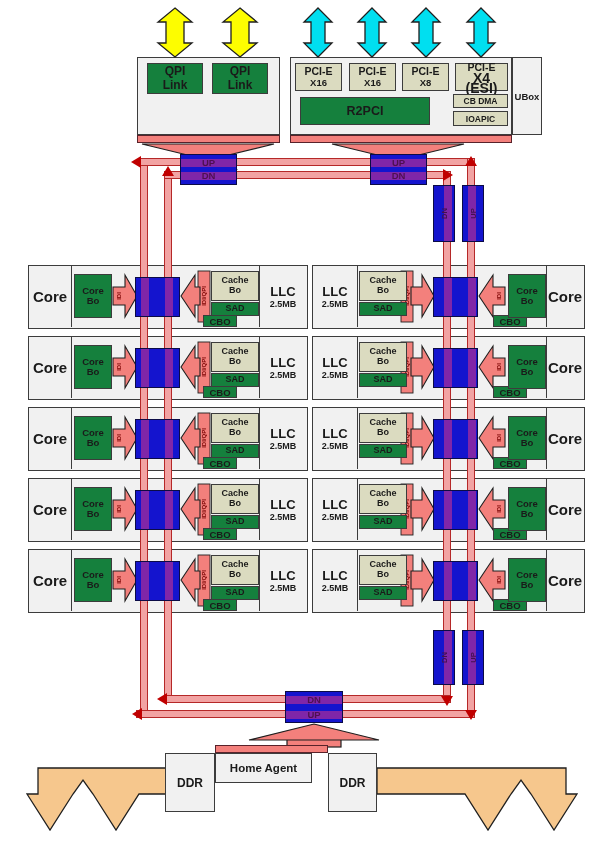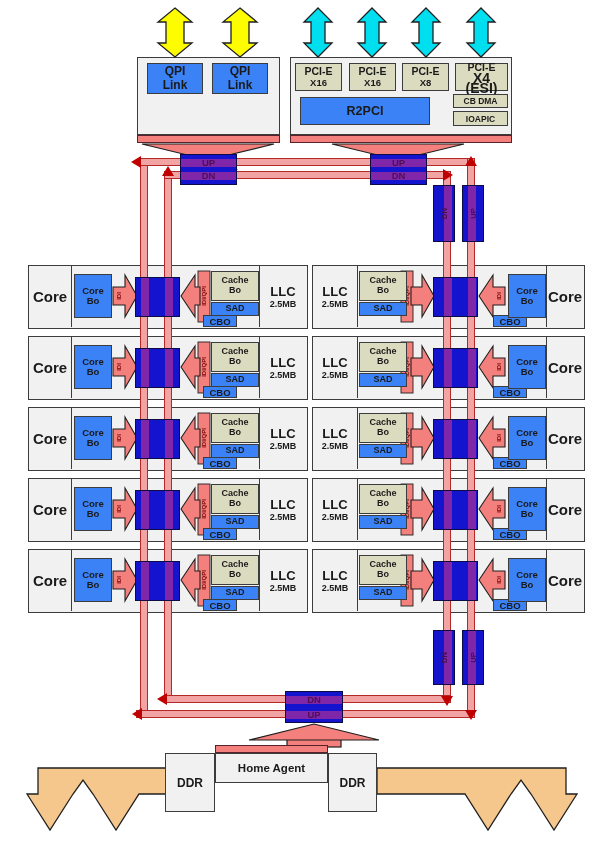--- a/index.html
+++ b/index.html
@@ -1,21 +1,21 @@
 <!DOCTYPE html>
 <html><head>
 <meta charset="utf-8">
 <style>
   html,body{margin:0;padding:0;}
   body{width:604px;height:861px;background:#ffffff;font-family:"Liberation Sans",sans-serif;color:#1a1a1a;}
   #canvas{position:relative;width:604px;height:861px;overflow:hidden;}
   .abs{position:absolute;box-sizing:border-box;}
   .z1{z-index:1}.z2{z-index:2}.z3{z-index:3}.z4{z-index:4}
   .gbox{background:#F1F1F1;border:1.5px solid #3c3c3c;}
-  .wbox{background:#3b82f6;border:1.2px solid #3c3c3c;}
+  .wbox{background:#15803d;border:1.2px solid #3c3c3c;}
   .kbox{background:#DBDBC0;border:1.2px solid #3c3c3c;}
   .rbar{background:#F3807C;border:1px solid #58222a;}
   .band{background:#F2A3A3;border:1px solid #b52828;}
   .stop{background:#1414CE;border:1.2px solid #0b0b46;}
   .stripe{position:absolute;background:#8026a8;}
   .ctr{display:flex;align-items:center;justify-content:center;text-align:center;}
   .pre{white-space:pre-line;}
   .stoplabel{position:absolute;left:0;right:0;text-align:center;font-size:9.5px;font-weight:bold;color:#4e1050;line-height:10px;}
   .vlabel{position:absolute;inset:0;display:flex;align-items:center;justify-content:center;transform:rotate(-90deg);font-size:7.5px;font-weight:bold;color:#43104f;}
   .cap{font-weight:bold;font-size:10px;}
@@ -56,20 +56,21 @@
   </div>
   <div class="abs kbox z1 ctr" style="left:455px;top:63px;width:53px;height:28px;flex-direction:column;">
     <span style="font-size:10.5px;font-weight:bold;line-height:11px;">PCI-E</span>
     <span style="font-size:14px;font-weight:bold;line-height:10px;">X4 (ESI)</span>
   </div>
   <div class="abs wbox ctr z1" style="left:300px;top:97px;width:130px;height:28px;font-size:12.5px;font-weight:600;">R2PCI</div>
   <div class="abs kbox ctr z1" style="left:453px;top:94px;width:55px;height:14px;font-size:8.5px;font-weight:bold;">CB DMA</div>
   <div class="abs kbox ctr z1" style="left:453px;top:111px;width:55px;height:15px;font-size:8.5px;font-weight:bold;">IOAPIC</div>
   <div class="abs rbar z1" style="left:290px;top:135px;width:222px;height:8px;"></div>
 
+  <div class="abs gbox ctr z1" style="left:512px;top:57px;width:30px;height:78px;font-size:9.5px;font-weight:bold;">UBox</div>
 
   <div class="abs band z2" style="left:140px;top:158px;width:8px;height:560px;"></div>
   <div class="abs band z2" style="left:140px;top:158px;width:335px;height:8px;"></div>
   <div class="abs band z2" style="left:467px;top:158px;width:8px;height:560px;"></div>
   <div class="abs band z2" style="left:136px;top:710px;width:339px;height:8px;"></div>
   <div class="abs band z2" style="left:164px;top:171px;width:8px;height:532px;"></div>
   <div class="abs band z2" style="left:164px;top:171px;width:287px;height:8px;"></div>
   <div class="abs band z2" style="left:443px;top:171px;width:8px;height:532px;"></div>
   <div class="abs band z2" style="left:164px;top:695px;width:287px;height:8px;"></div>
 
@@ -134,21 +135,21 @@
     <div class="stripe" style="left:10px;width:8px;top:0;bottom:0;"></div>
     <div class="vlabel">DN</div>
   </div>
   <div class="abs stop z4" style="left:462px;top:630px;width:22px;height:55px;">
     <div class="stripe" style="left:5px;width:8px;top:0;bottom:0;"></div>
     <div class="vlabel">UP</div>
   </div>
 
   <div class="abs rbar z4" style="left:215px;top:745px;width:113px;height:8px;"></div>
   <div class="abs gbox ctr z4" style="left:165px;top:753px;width:50px;height:59px;font-size:12px;font-weight:bold;">DDR</div>
-  <div class="abs gbox ctr z4" style="left:215px;top:753px;width:113px;height:30px;font-size:11.5px;font-weight:600;">Home Agent</div>
+  <div class="abs gbox ctr z4" style="left:215px;top:753px;width:97px;height:30px;font-size:11.5px;font-weight:600;">Home Agent</div>
   <div class="abs gbox ctr z4" style="left:328px;top:753px;width:49px;height:59px;font-size:12px;font-weight:bold;">DDR</div>
 
 <div class="row z1" style="left: 28px; top: 265px;">
     <svg class="rowsvg" width="277" height="61" viewBox="0 0 277 61">
       <polygon points="84,21 96,21 96,9 108,30 96,51 96,39 84,39" fill="#F3807C" stroke="#1f1f1f" stroke-width="1.1"></polygon>
       <rect x="169" y="5" width="12" height="51" fill="#F3807C" stroke="#1f1f1f" stroke-width="0.9"></rect>
       <polygon points="152,30 166,9 166,21 171,21 171,39 166,39 166,51" fill="#F3807C" stroke="#1f1f1f" stroke-width="1.1"></polygon>
       <text x="90" y="30" transform="rotate(-90 90 30)" text-anchor="middle" dominant-baseline="central" font-size="6" font-weight="bold" fill="#7a0000">IDI</text>
       <text x="175" y="30" transform="rotate(-90 175 30)" text-anchor="middle" dominant-baseline="central" font-size="6" font-weight="bold" fill="#7a0000">IDI/QPI</text>
     </svg>

